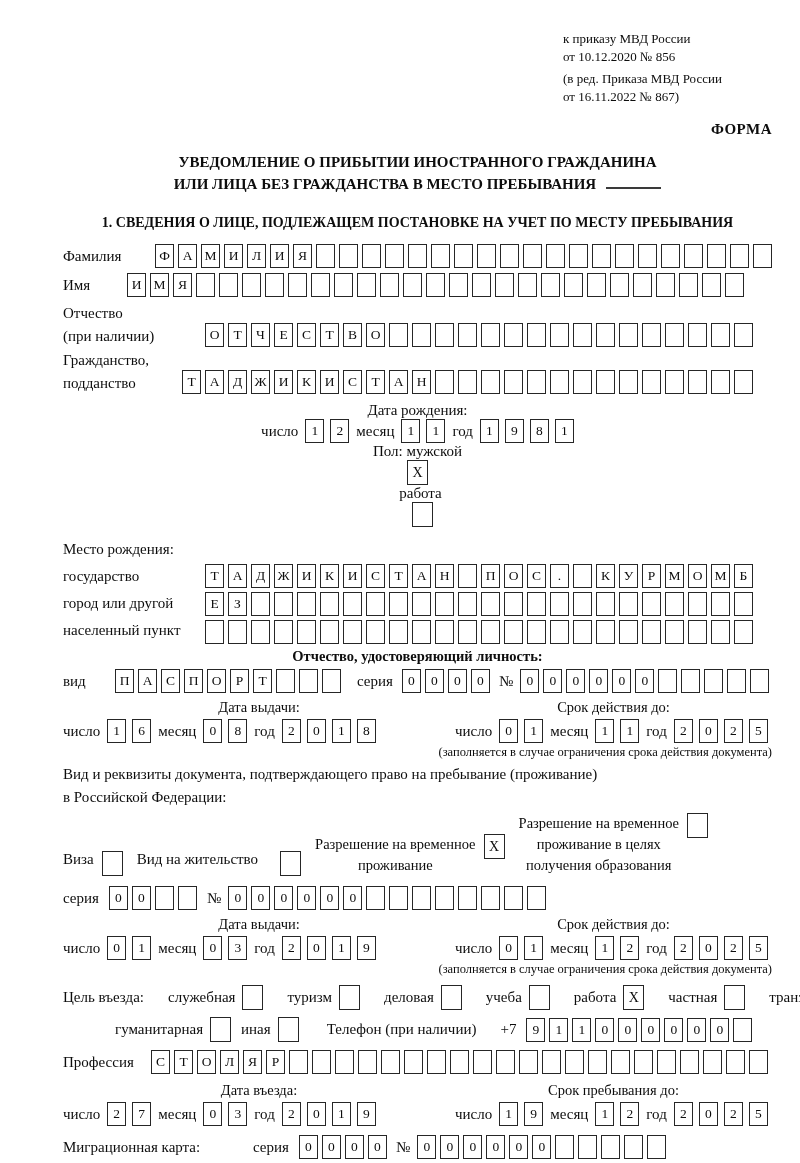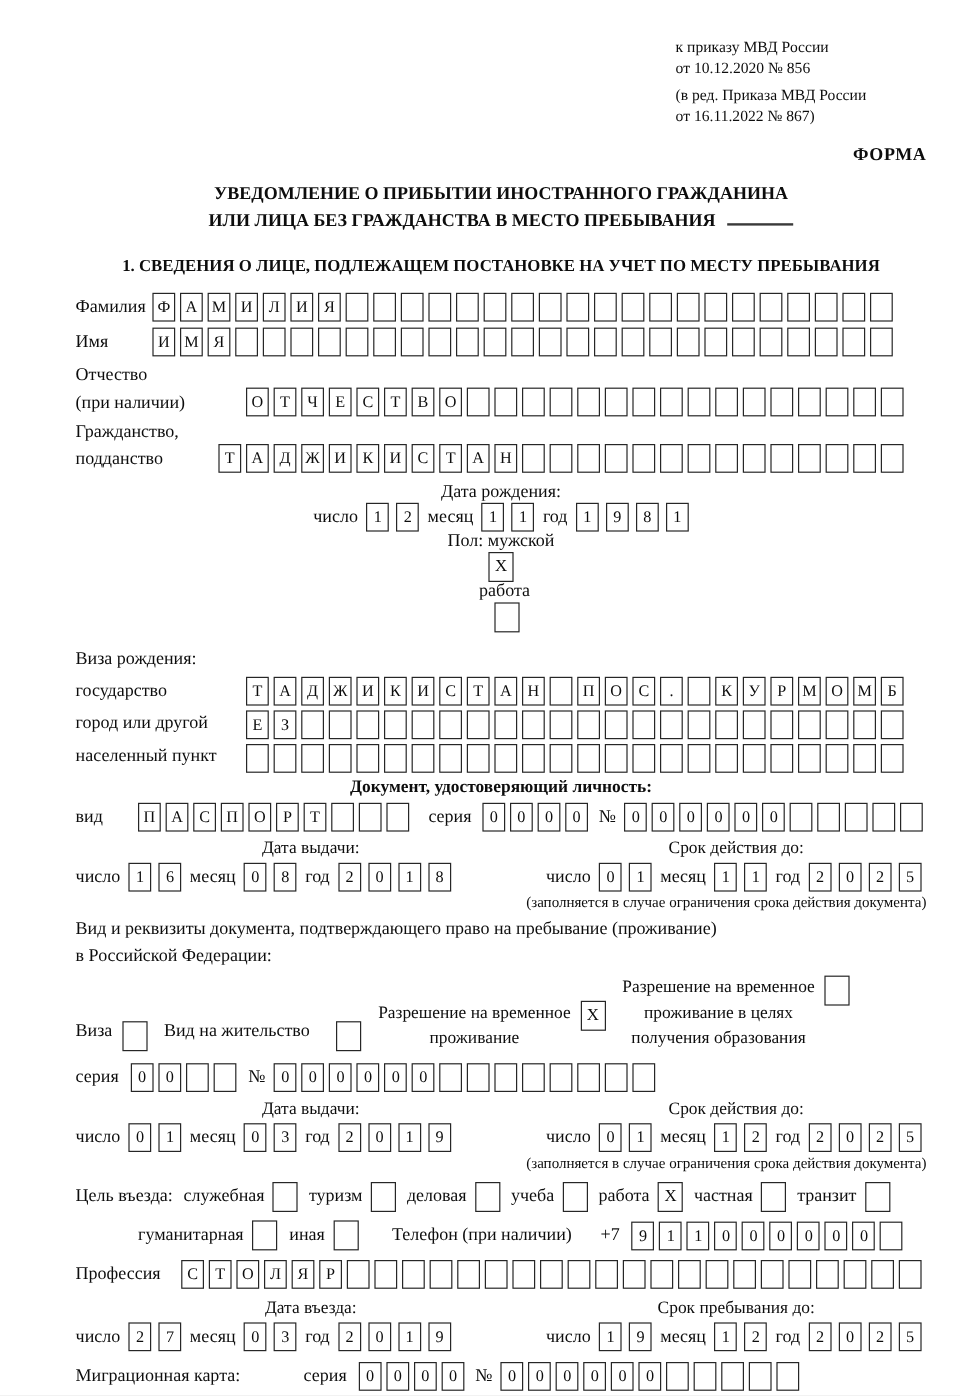--- a/index.html
+++ b/index.html
@@ -56,21 +56,21 @@
 
   <div class="form-label">ФОРМА</div>
 
   <div class="title">
     <div>УВЕДОМЛЕНИЕ О ПРИБЫТИИ ИНОСТРАННОГО ГРАЖДАНИНА</div>
     <div><span>ИЛИ ЛИЦА БЕЗ ГРАЖДАНСТВА В МЕСТО ПРЕБЫВАНИЯ</span><span class="blankline"></span></div>
   </div>
 
   <div class="section-h">1. СВЕДЕНИЯ О ЛИЦЕ, ПОДЛЕЖАЩЕМ ПОСТАНОВКЕ НА УЧЕТ ПО МЕСТУ ПРЕБЫВАНИЯ</div>
 
-  <div class="row" style="margin-top:13px;">
+  <div class="row" style="margin-top:13px;justify-content:space-between;">
     <span class="lbl labelcol" style="width:64px;">Фамилия</span>
     <span class="cells">
         <span class="cell">Ф</span>
         <span class="cell">А</span>
         <span class="cell">М</span>
         <span class="cell">И</span>
         <span class="cell">Л</span>
         <span class="cell">И</span>
         <span class="cell">Я</span>
         <span class="cell"></span>
@@ -218,21 +218,21 @@
         </span>
     </div>
     <span class="lbl"><span>Пол:</span> <span>мужской</span></span>
     <span class="chk">X</span>
     <span class="lbl" style="margin-left:6px;">работа</span>
     <span class="chk" style="margin-left:10px;"></span>
   </div>
 
   <div class="rowtop" style="margin-top:9px;">
     <div class="lbl labelcol" style="width:142px;line-height:1.8;">
-      <div>Виза рождения:</div>
+      <div>Место рождения:</div>
       <div>государство</div>
       <div>город или другой</div>
       <div>населенный пункт</div>
     </div>
     <div class="stackrows">
       <span class="cells">
           <span class="cell">Т</span>
           <span class="cell">А</span>
           <span class="cell">Д</span>
           <span class="cell">Ж</span>
@@ -305,21 +305,21 @@
           <span class="cell"></span>
           <span class="cell"></span>
           <span class="cell"></span>
           <span class="cell"></span>
           <span class="cell"></span>
           <span class="cell"></span>
         </span>
     </div>
   </div>
 
-  <div class="section-h" style="margin-top:4px;font-size:14.5px;">Документ, удостоверяющий личность:</div>
+  <div class="section-h" style="margin-top:4px;font-size:14.5px;">Отчество, удостоверяющий личность:</div>
 
   <div class="row" style="margin-top:4px;">
     <span class="lbl labelcol" style="width:52px;">вид</span>
     <span class="cells">
         <span class="cell">П</span>
         <span class="cell">А</span>
         <span class="cell">С</span>
         <span class="cell">П</span>
         <span class="cell">О</span>
         <span class="cell">Р</span>
@@ -496,21 +496,21 @@
             <span class="cell">2</span>
             <span class="cell">0</span>
             <span class="cell">2</span>
             <span class="cell">5</span>
           </span>
       </div>
     </div>
   </div>
   <div class="note-r">(заполняется в случае ограничения срока действия документа)</div>
 
-  <div class="row" style="margin-top:8px;column-gap:9px;flex-wrap:nowrap;">
+  <div class="row" style="margin-top:8px;column-gap:24px;flex-wrap:nowrap;">
     <span class="lbl">Цель въезда:</span>
     <span class="opt">
         <span class="lbl">служебная</span>
         <span class="chk"></span>
       </span>
     <span class="opt">
         <span class="lbl">туризм</span>
         <span class="chk"></span>
       </span>
     <span class="opt">

